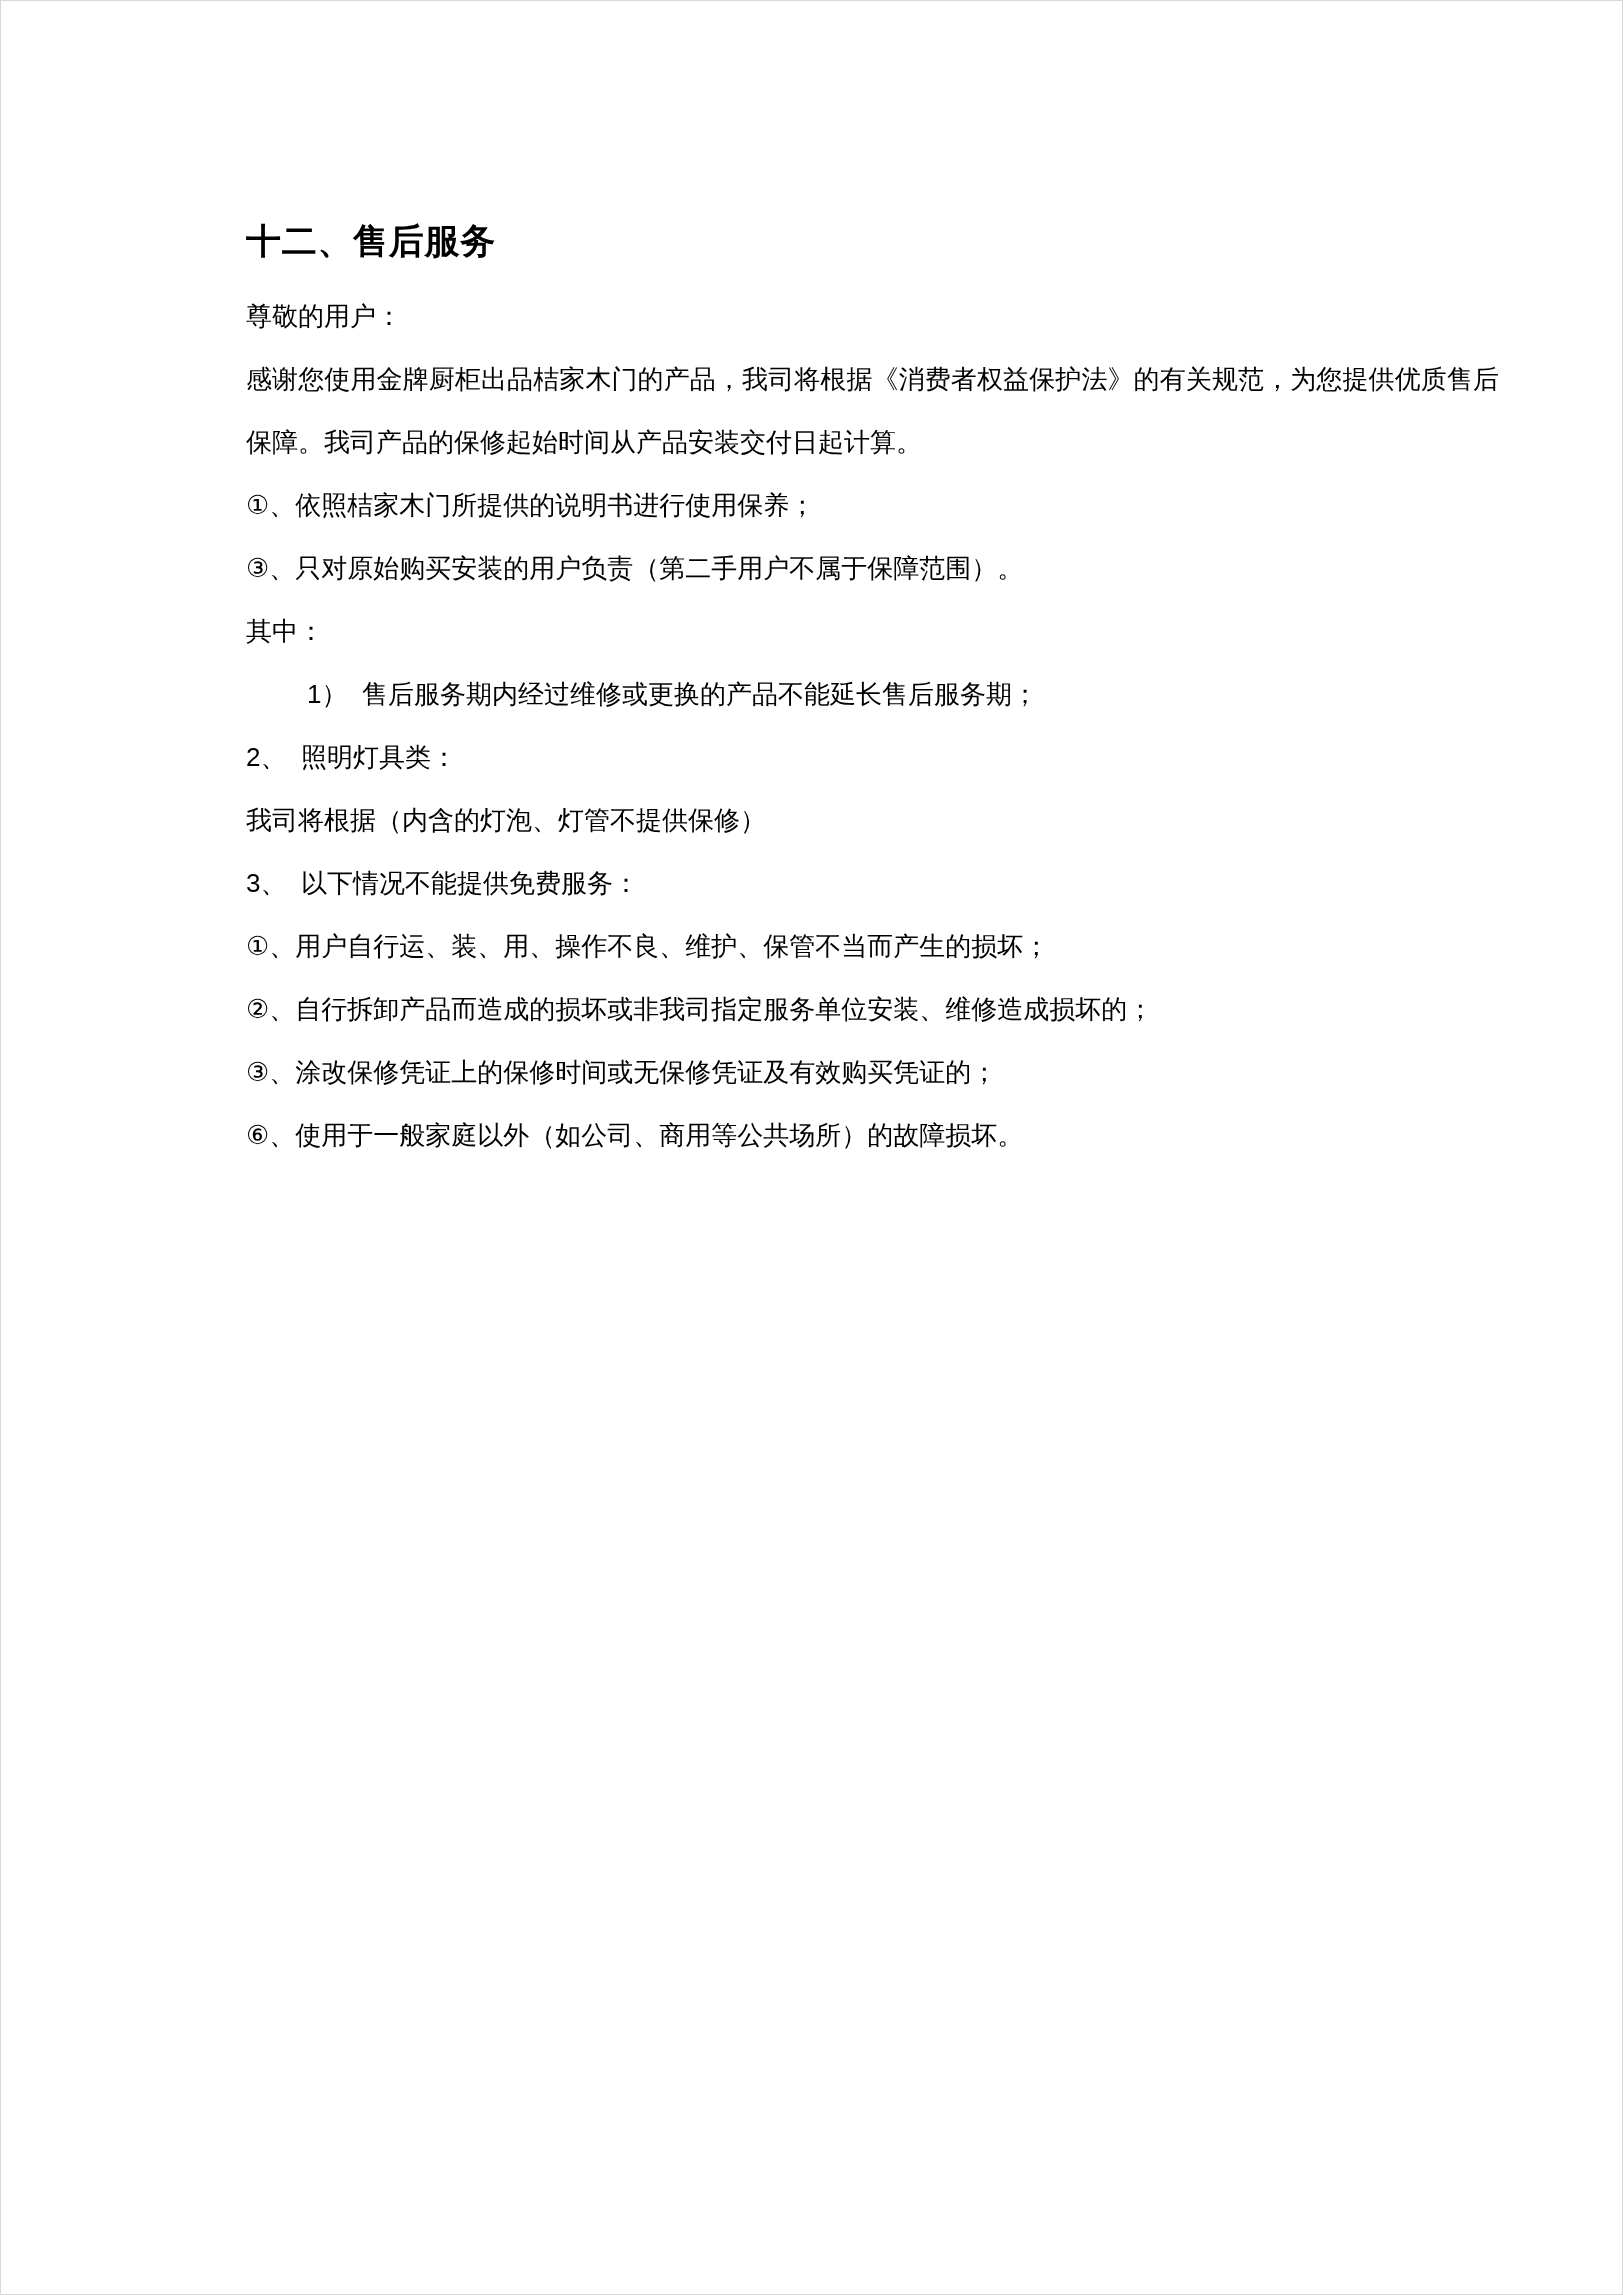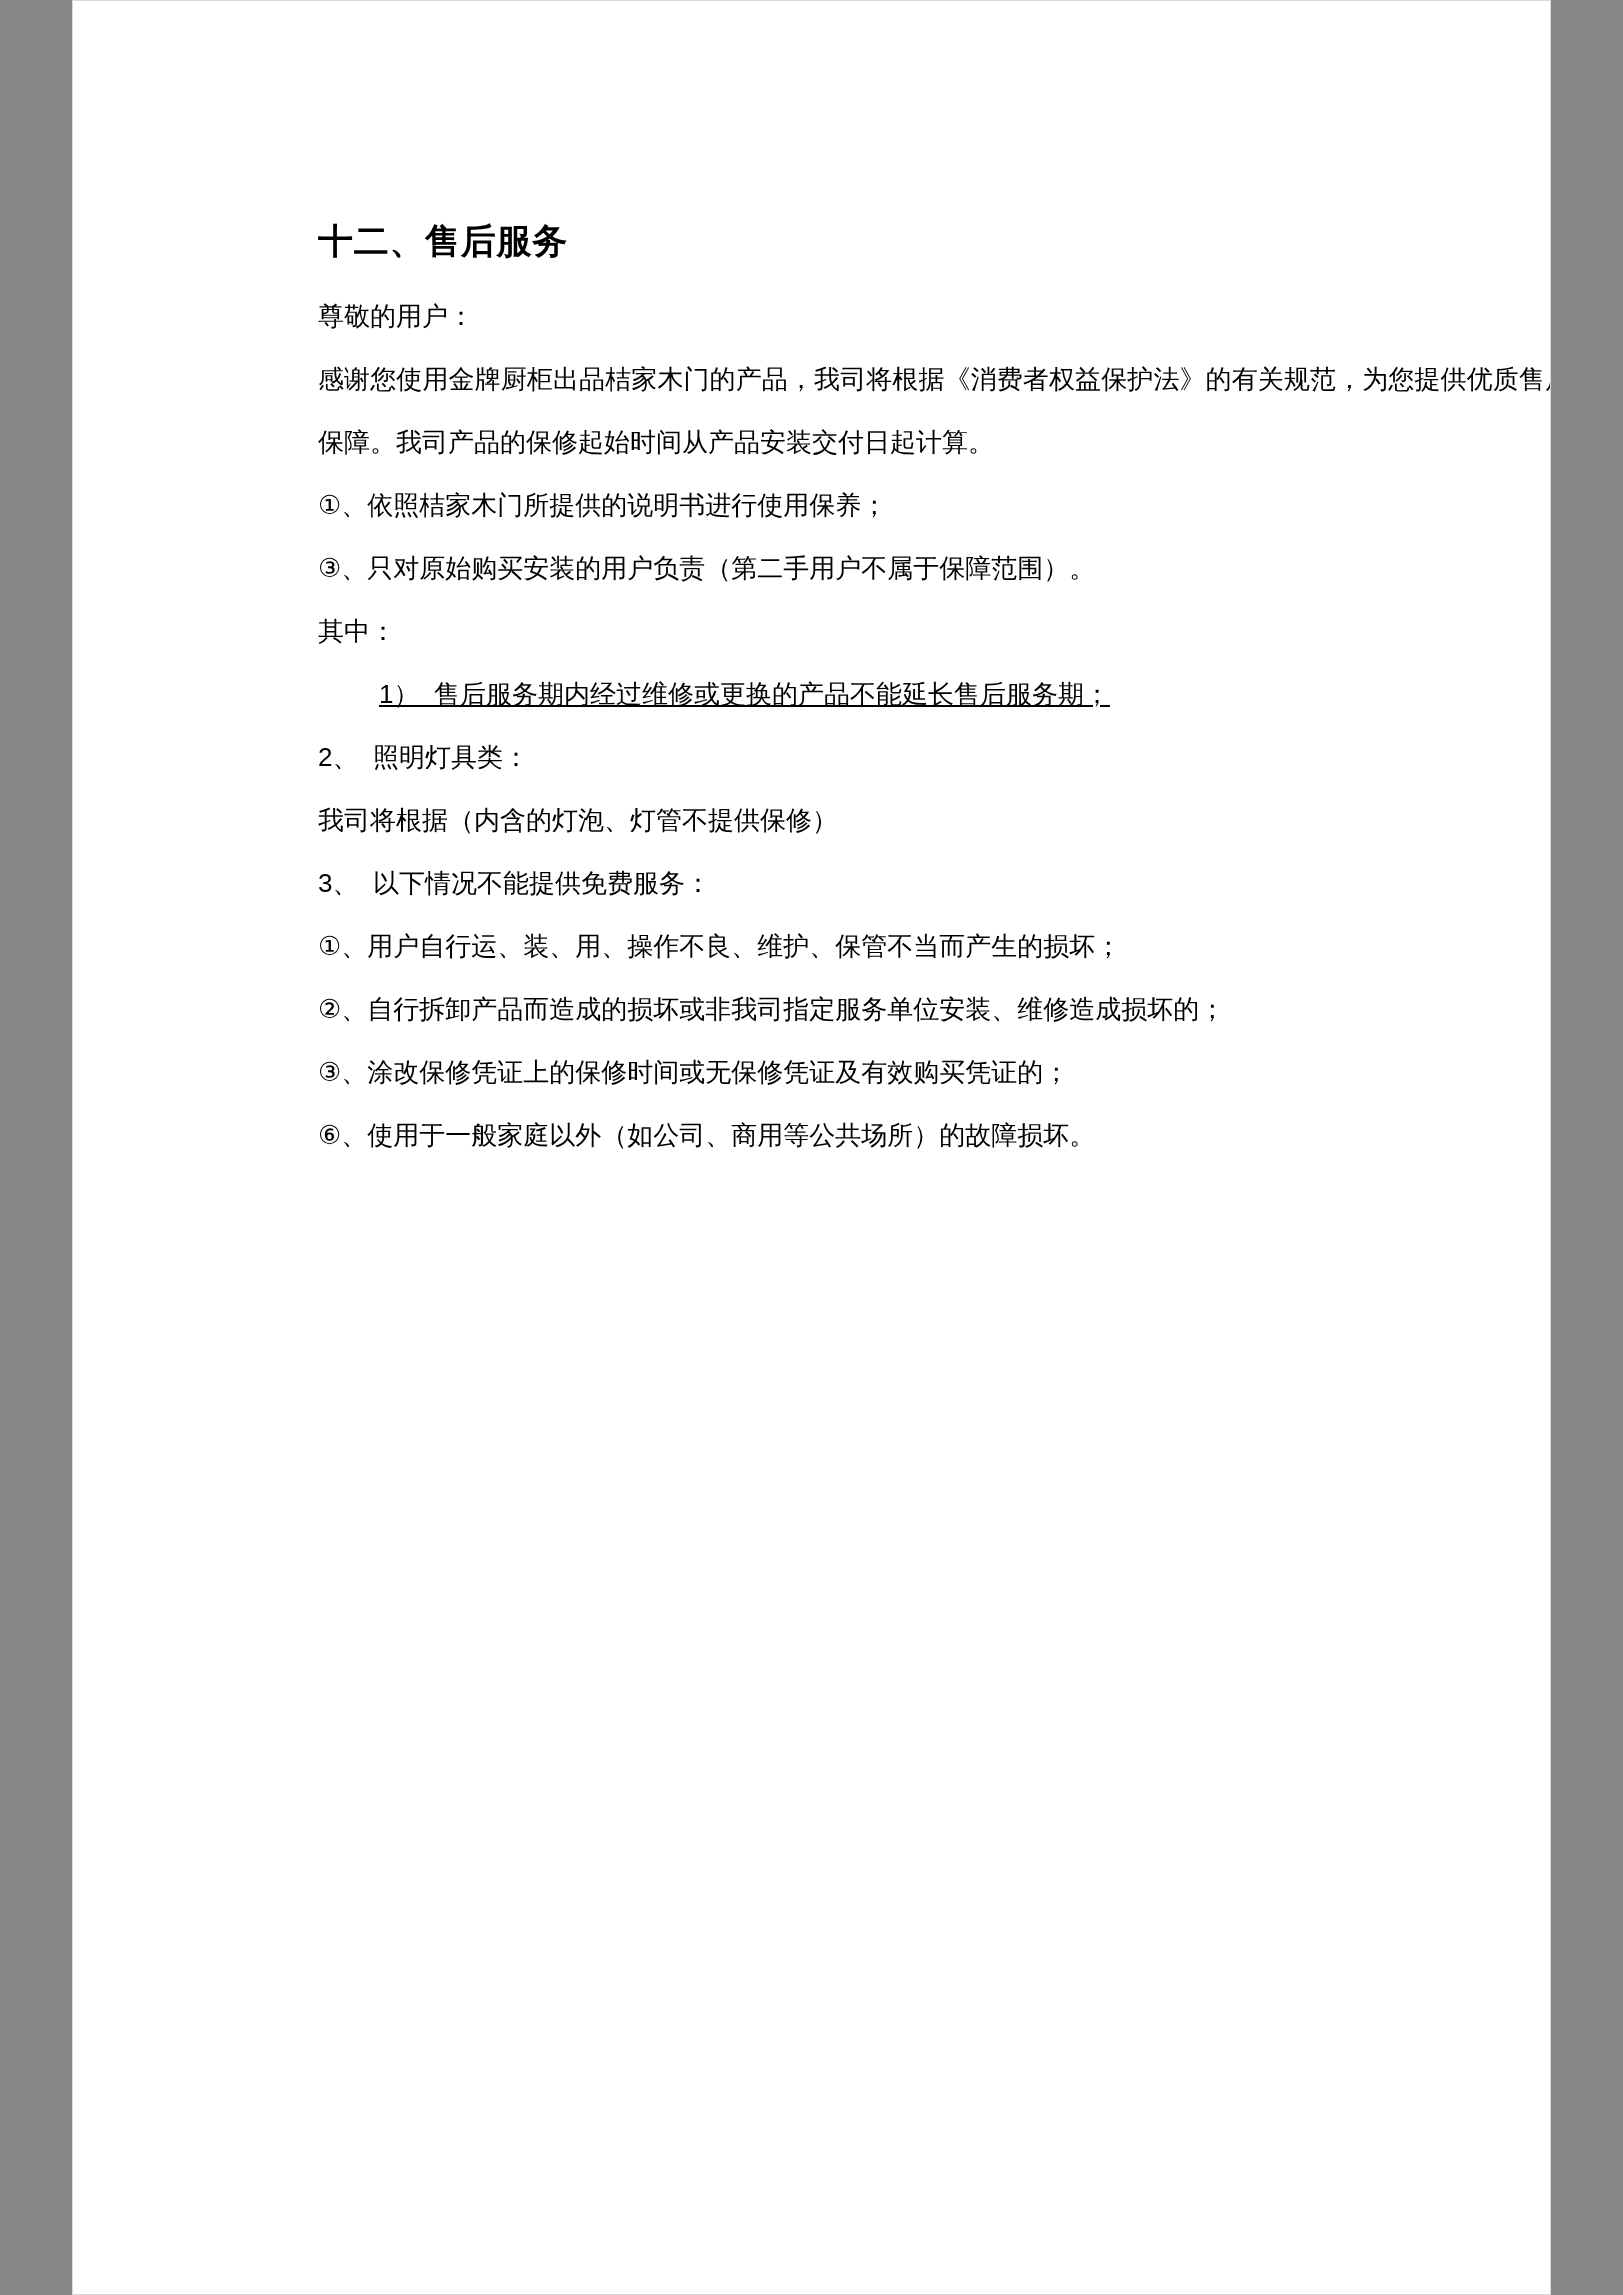--- a/index.html
+++ b/index.html
@@ -2,21 +2,21 @@
 <html style="font-size:10.5px"><head>
 <meta charset="utf-8">
 <style>
   html, body {
     margin: 0;
     padding: 0;
     background: #888;
   }
   .page {
     position: relative;
-    width: 1479px;
+    width: 1623px;
     height: 2295px;
     margin: 0 auto;
     background: #ffffff;
     box-sizing: border-box;
     border: 0.7px solid #d8d8d8;
     font-family: "Liberation Sans", "DejaVu Sans", sans-serif;
     color: #000000;
     overflow: hidden;
   }
   .doc {
@@ -36,21 +36,20 @@
   .para {
     font-size: 26px;
     line-height: 63px;
     margin: 0;
     text-align: justify;
     white-space: pre-wrap;
     word-break: break-all;
   }
   .para.indent {
     padding-left: 61px;
-    text-decoration: underline;
   }
 </style>
 </head>
 <body>
 
 <div class="page">
   <div class="doc">
     <h1 class="doc-title">十二、售后服务</h1>
 
     <p class="para">尊敬的用户：</p>

